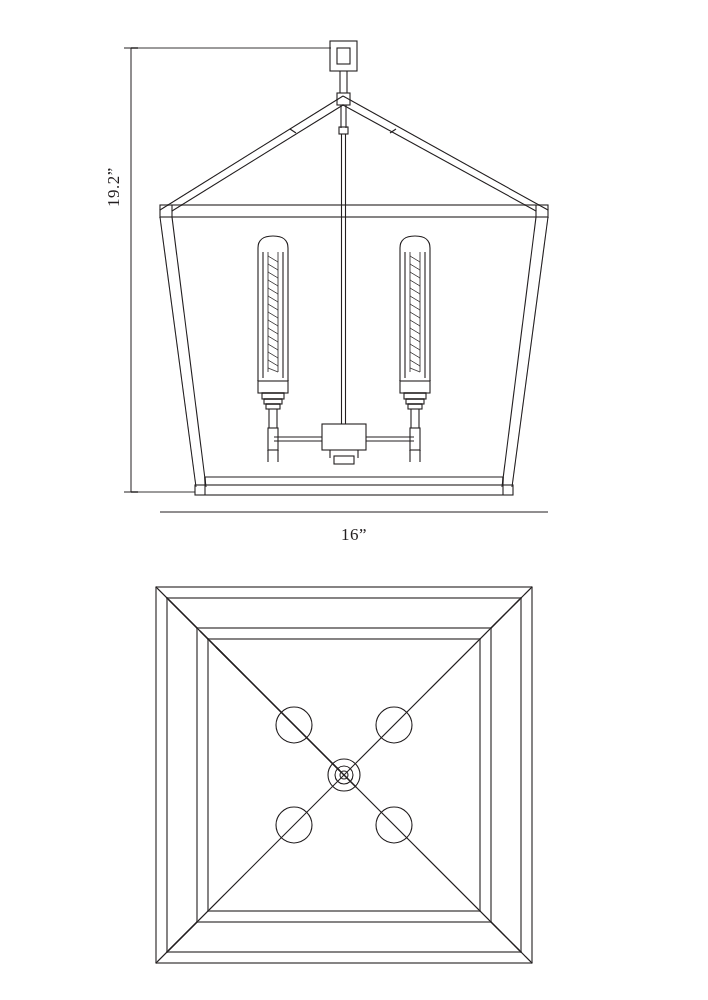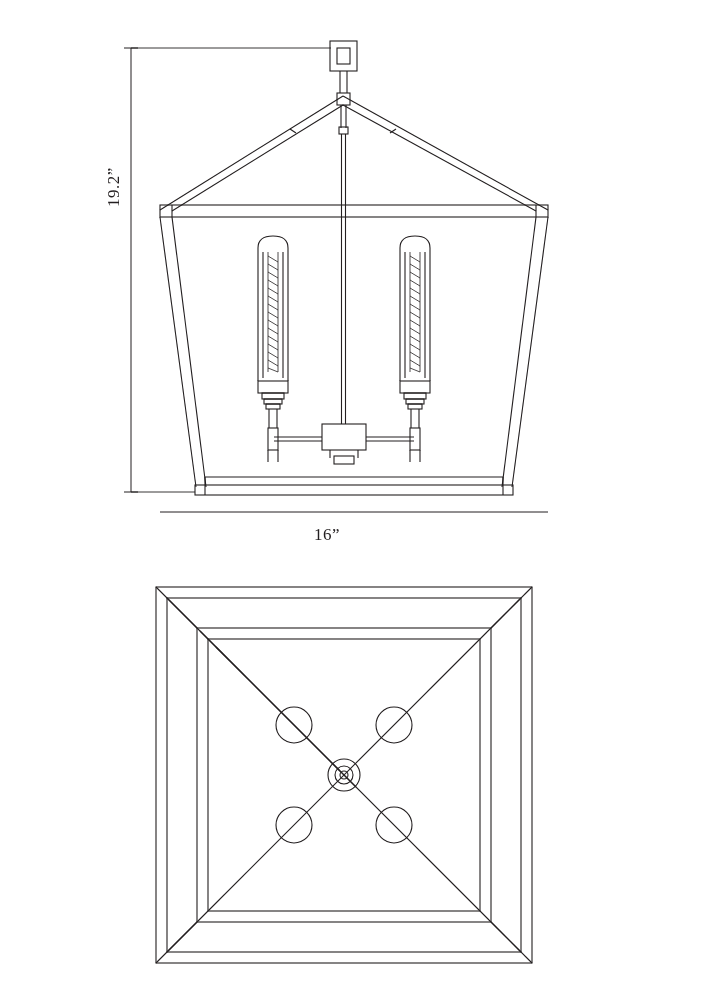--- a/index.html
+++ b/index.html
@@ -34,21 +34,21 @@
     transform-origin: left top;
     width: 90px;
     text-align: center;
   }
   #width-label {
     left: 314px;
     top: 525px;
     font-size: 17px;
     letter-spacing: 0.5px;
     width: 80px;
-    text-align: left;
+    text-align: center;
   }
   svg { display: block; }
   #front-svg { position: absolute; left: 0; top: 0; }
   #top-svg { position: absolute; left: 0; top: 560px; }
 </style>
 </head>
 <body>
 
 <div id="sheet">
 

